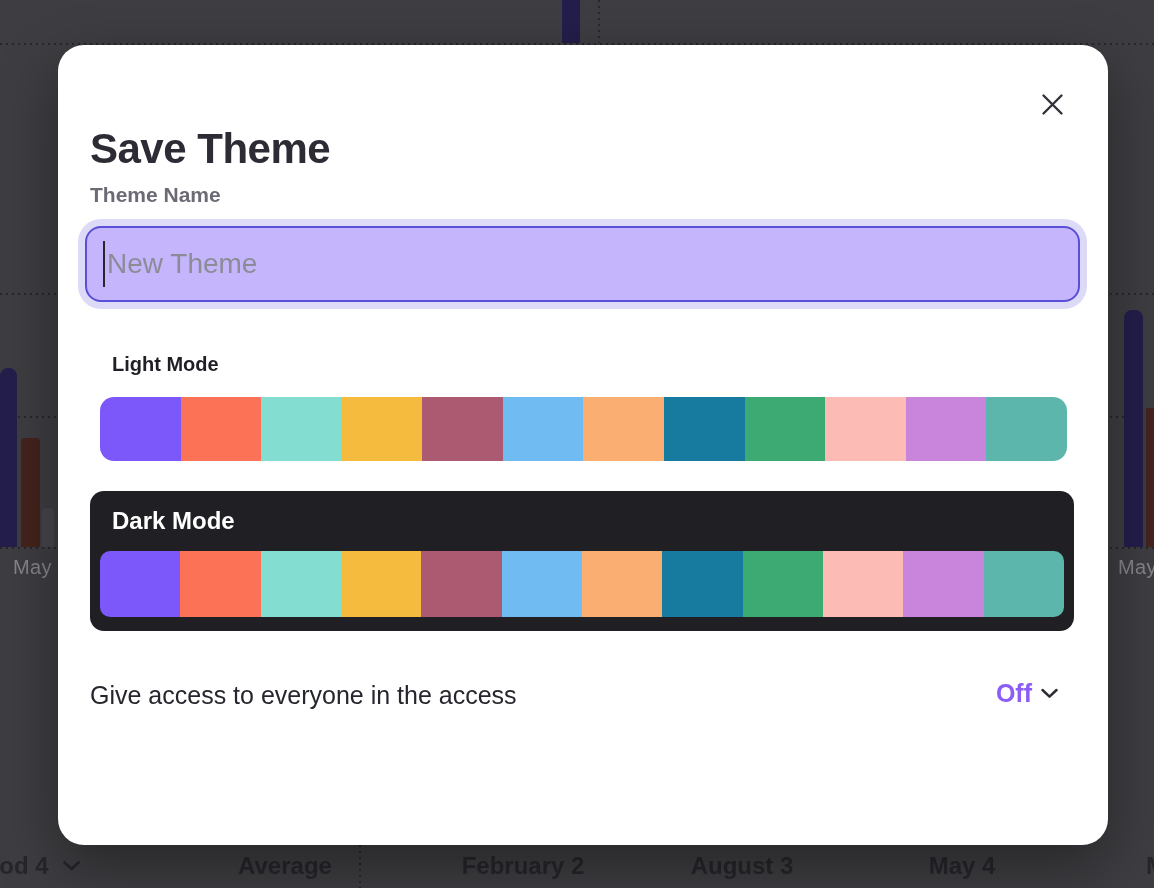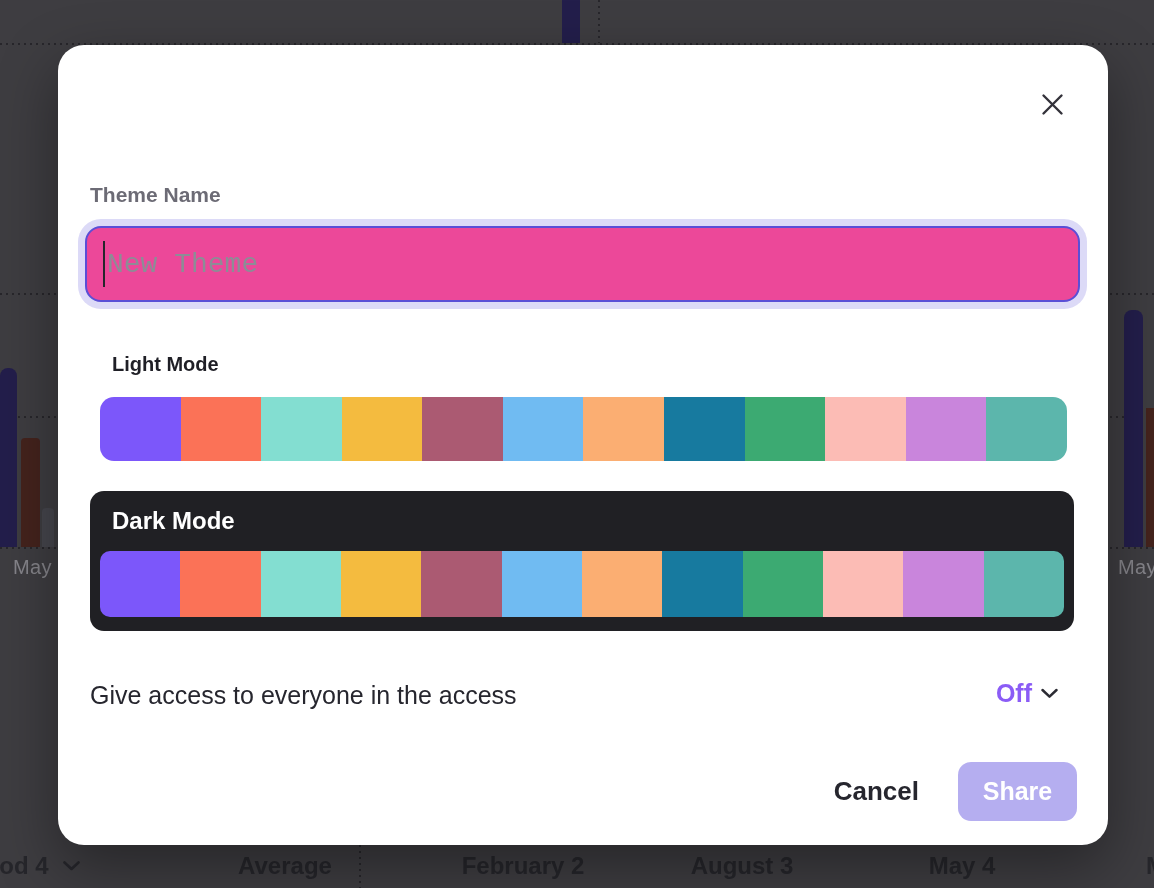--- a/index.html
+++ b/index.html
@@ -54,22 +54,22 @@
     background:none; border:none;
   }
 
   .field-label {
     position:absolute; left:32px; top:138px; font-size:21px; font-weight:600; color:#6c6b75;
   }
   .input-wrap { position:absolute; left:27px; top:181px; width:995px; height:76px; }
   .theme-input {
     width:100%; height:100%; border:2px solid #5a4fd6; border-radius:16px;
     box-shadow:0 0 0 7px #dcdaf7; outline:none;
-    font-family:Liberation Mono, monospace;
-    font-size:28px; color:#2d2c35; padding:0 20px; background:#ec4899;
+    font-family:Liberation Sans, sans-serif;
+    font-size:28px; color:#2d2c35; padding:0 20px; background:#c4b5fd;
   }
   .theme-input::placeholder { color:#8d8c96; }
   .caret { position:absolute; left:18px; top:15px; width:2px; height:46px; background:#26262b; }
 
   .mode-label-light {
     position:absolute; left:54px; top:308px; font-size:20px; font-weight:700; color:#1f1f26;
   }
   .strip {
     position:absolute; display:flex; overflow:hidden;
   }
@@ -141,20 +141,21 @@
   </div>
   <span class="x-label" style="left:285px">Average</span>
   <span class="x-label" style="left:523px">February 2</span>
   <span class="x-label" style="left:742px">August 3</span>
   <span class="x-label" style="left:962px">May 4</span>
   <span class="edge-label" style="left:1146px">M</span>
 </div>
 
 <div class="modal">
 
+  <h1 class="modal-title">Save Theme</h1>
 
   <button class="close-btn">
     <svg width="23" height="23" viewBox="0 0 23 23">
         <path d="M2.5 2.5 L20.5 20.5 M20.5 2.5 L2.5 20.5" stroke="#33323a" stroke-width="2.4" stroke-linecap="round"></path>
       </svg>
   </button>
 
   <label class="field-label">Theme Name</label>
 
   <div class="input-wrap">
@@ -197,18 +198,14 @@
   </div>
 
   <div class="access-label">Give access to everyone in the access</div>
   <button class="access-select">
     <span class="access-value">Off</span>
     <svg width="17" height="11" viewBox="0 0 17 11">
         <polyline points="1.5,2 8.5,8.6 15.5,2" fill="none" stroke="#2b2b33" stroke-width="2.5" stroke-linecap="round" stroke-linejoin="round"></polyline>
       </svg>
   </button>
 
-  <div class="footer">
-    <button class="cancel-btn">Cancel</button>
-    <button class="share-btn" style="background: rgb(181, 174, 240);">Share</button>
-  </div>
 
 </div>
 
 </body></html>

